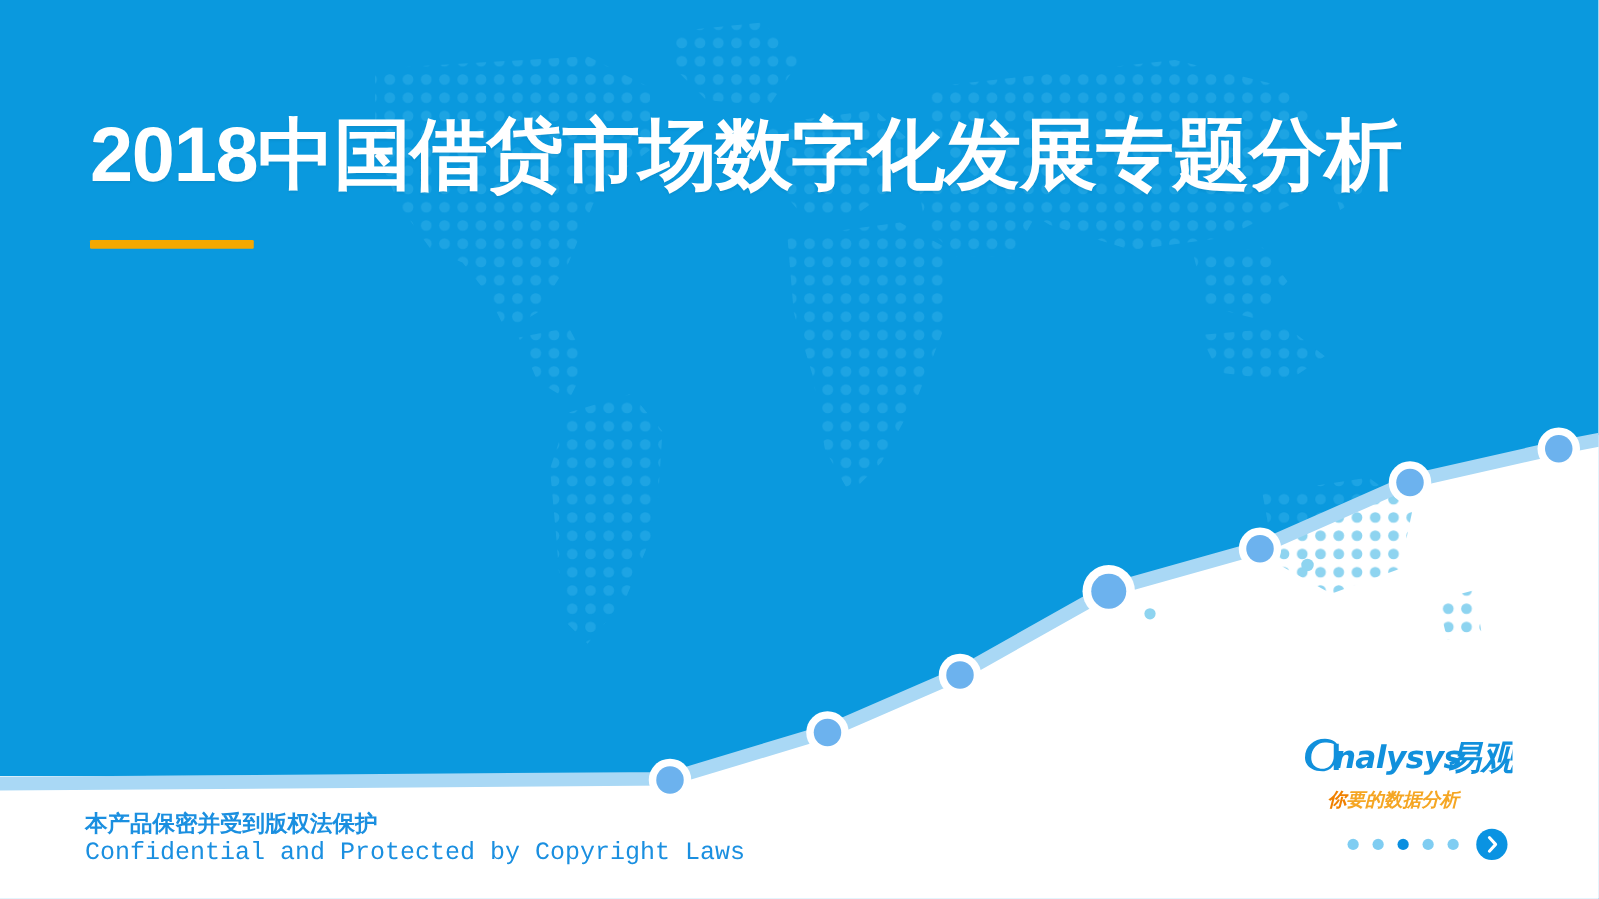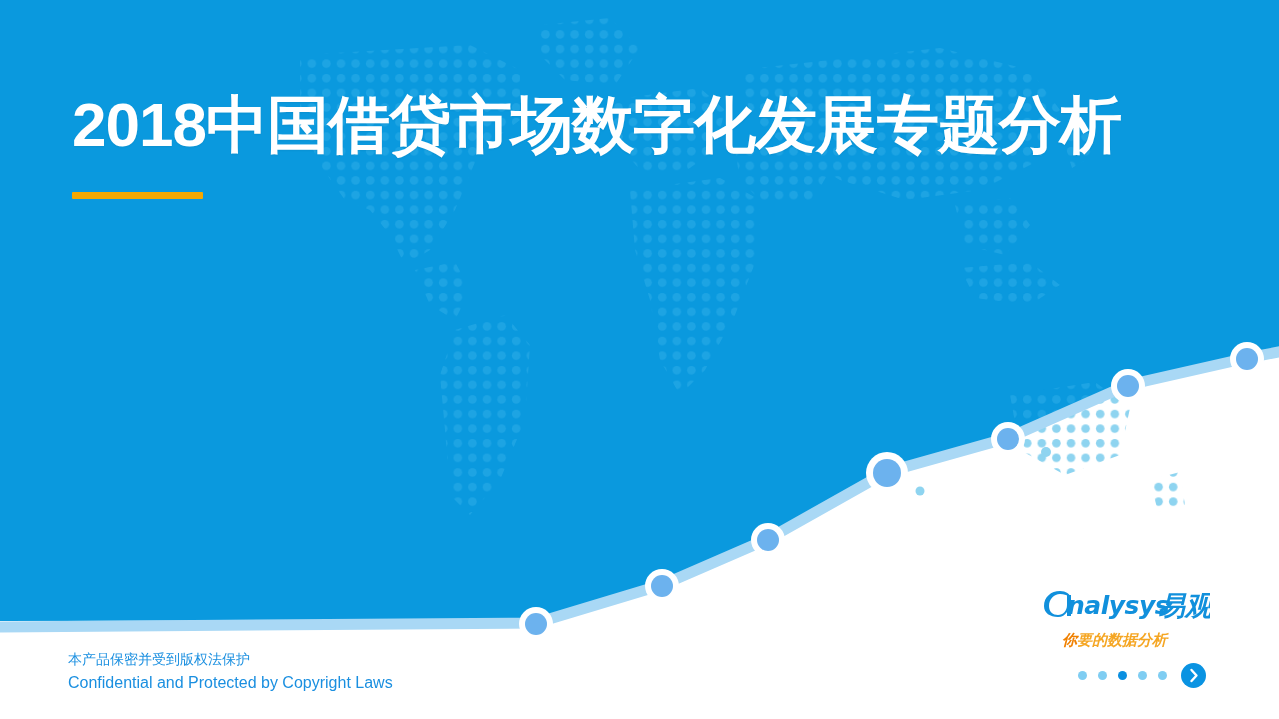--- a/index.html
+++ b/index.html
@@ -28,26 +28,26 @@
     position:absolute;left:72px;top:192px;width:131px;height:7px;
     background:#F5A800;border-radius:1px;
   }
 
   
   #footer{
     position:absolute;left:68px;top:648px;
     color:#1A8FE0;
   }
   #footer .cn{
-    font-size:14px;font-weight:normal;line-height:23px;
+    font-size:18px;font-weight:bold;line-height:23px;
     font-family:"DejaVu Sans","Liberation Sans",sans-serif;
   }
   #footer .en{
-    font-size:16px;line-height:24px;font-weight:400;
-    font-family:Liberation Sans, sans-serif;
+    font-size:20px;line-height:24px;font-weight:400;
+    font-family:Liberation Mono, monospace;
   }
 
   
   #logo{position:absolute;left:1040px;top:586px;width:170px;height:56px;}
   #logo .mark{position:absolute;left:0;top:0;width:170px;height:34px;}
   #logo .tag{
     position:absolute;left:22px;top:44px;
     font-size:15px;line-height:20px;white-space:nowrap;
     font-family:"DejaVu Sans","Liberation Sans",sans-serif;
     font-style:italic;font-weight:bold;

